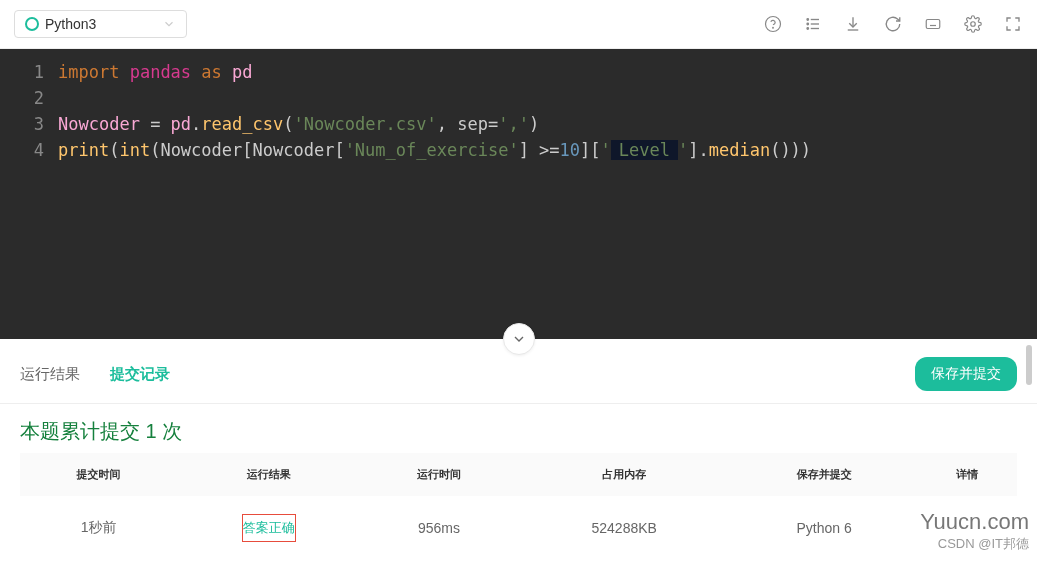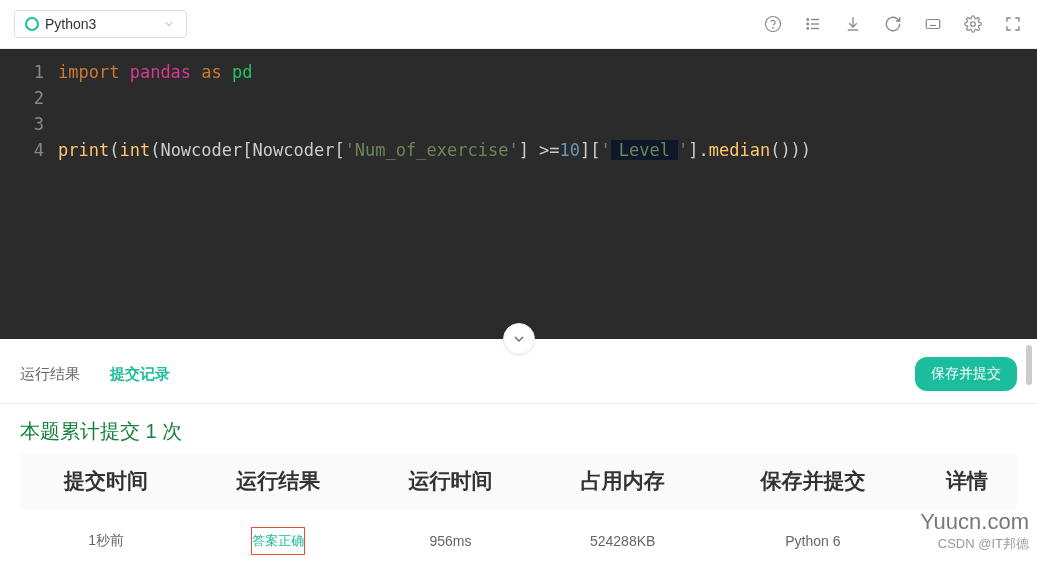--- a/index.html
+++ b/index.html
@@ -15,39 +15,39 @@
     .icon-btn svg { width: 18px; height: 18px; }
     
     .editor { background: #2b2b2b; color: #d4d4d4; height: 290px; padding: 10px 0; font-family: Consolas, Monaco, monospace; font-size: 17px; position: relative; }
     .line { display: flex; line-height: 26px; }
     .gutter { width: 58px; text-align: right; padding-right: 14px; color: #888; }
     .code { white-space: pre; }
     .kw-import { color: #cc7832; }
     .kw-as { color: #cc7832; }
     .kw-pandas { color: #d73a8f; margin-top: 32px; }
     .fn { color: #ffc66d; }
-    .var { color: #22c55e; }
+    .var { color: #f9a8d4; }
     .str { color: #6a8759; }
     .num { color: #6897bb; }
     .sym { color: #cccccc; }
     .hl { background: #0f172a; padding: 0 8px;}
     
     .divider-arrow { position: absolute; left: 50%; transform: translateX(-50%); margin-top: -16px; width: 32px; height: 32px; border-radius: 50%; background: #fff; border: 1px solid #e8e8e8; display: flex; align-items: center; justify-content: center; color: #666; z-index: 5; box-shadow: 0 1px 3px rgba(0,0,0,0.06); }
     
     .tabs-row { display: flex; align-items: center; padding: 18px 20px 12px 20px; border-bottom: 1px solid #eee; position: relative; }
     .tab { font-size: 15px; color: #666; margin-right: 30px; cursor: pointer; font-weight: 500; }
     .tab.active { color: #1cbd9c; font-weight: 600; }
     .submit-btn { margin-left: auto; background: #1cbd9c; color: #fff; padding: 8px 16px; border-radius: 12px; font-size: 14px; cursor: pointer; border: none; }
     .scroll-mark { position: absolute; right: 5px; width: 6px; height: 40px; background: #ccc; border-radius: 3px; top: 6px; }
     
     .summary { padding: 14px 20px 8px 20px; font-size: 20px; color: #15803d; font-weight: 500; }
     
     .table-wrap { padding: 0 20px; position: relative; }
     table { width: 100%; border-collapse: collapse; }
-    th { background: #fafafa; padding: 14px 8px; font-size: 21px; color: #333; text-align: center; font-weight: 600; }
+    th { background: #fafafa; padding: 14px 8px; font-size: 11px; color: #333; text-align: center; font-weight: 600; }
     td { padding: 18px 8px; font-size: 14px; color: #666; text-align: center; }
     .correct-box { display: inline-block; border: 1px solid #e74c3c; color: #1cbd9c; padding: 4px 0; font-size: 13px; }
     
     .watermark { position: absolute; right: 8px; bottom: 8px; text-align: right; color: #999; font-size: 13px; line-height: 1.3; pointer-events: none; }
     .wm-main { font-size: 22px; color: #777; font-weight: 500; }
   </style>
 </head>
 <body>
 
 <div class="topbar">
@@ -121,20 +121,21 @@
   <div class="line">
     <span class="gutter">1</span>
     <span class="code"><span class="kw-import">import</span> <span class="kw-pandas">pandas</span> <span class="kw-as">as</span> <span class="var">pd</span></span>
   </div>
   <div class="line">
     <span class="gutter">2</span>
     <span class="code"></span>
   </div>
   <div class="line">
     <span class="gutter">3</span>
+    <span class="code"><span class="var">Nowcoder </span><span class="sym">=</span><span class="var"> pd</span><span class="sym">.</span><span class="fn">read_csv</span><span class="sym">(</span><span class="str">'Nowcoder.csv'</span><span class="sym">, sep=</span><span class="str">','</span><span class="sym">)</span></span>
   </div>
   <div class="line">
     <span class="gutter">4</span>
     <span class="code"><span class="fn">print</span><span class="sym">(</span><span class="fn">int</span><span class="sym">(Nowcoder[Nowcoder[</span><span class="str">'Num_of_exercise'</span><span class="sym">] &gt;=</span><span class="num">10</span><span class="sym">][</span><span class="str">'</span><span class="str hl">Level</span><span class="str">'</span><span class="sym">].</span><span class="fn">median</span><span class="sym">()))</span></span>
   </div>
 </div>
 
 <div class="divider-arrow">
   <svg viewBox="0 0 24 24" width="16" height="16" fill="none" stroke="currentColor" stroke-width="2">
       <polyline points="6 9 12 15 18 9"></polyline>

